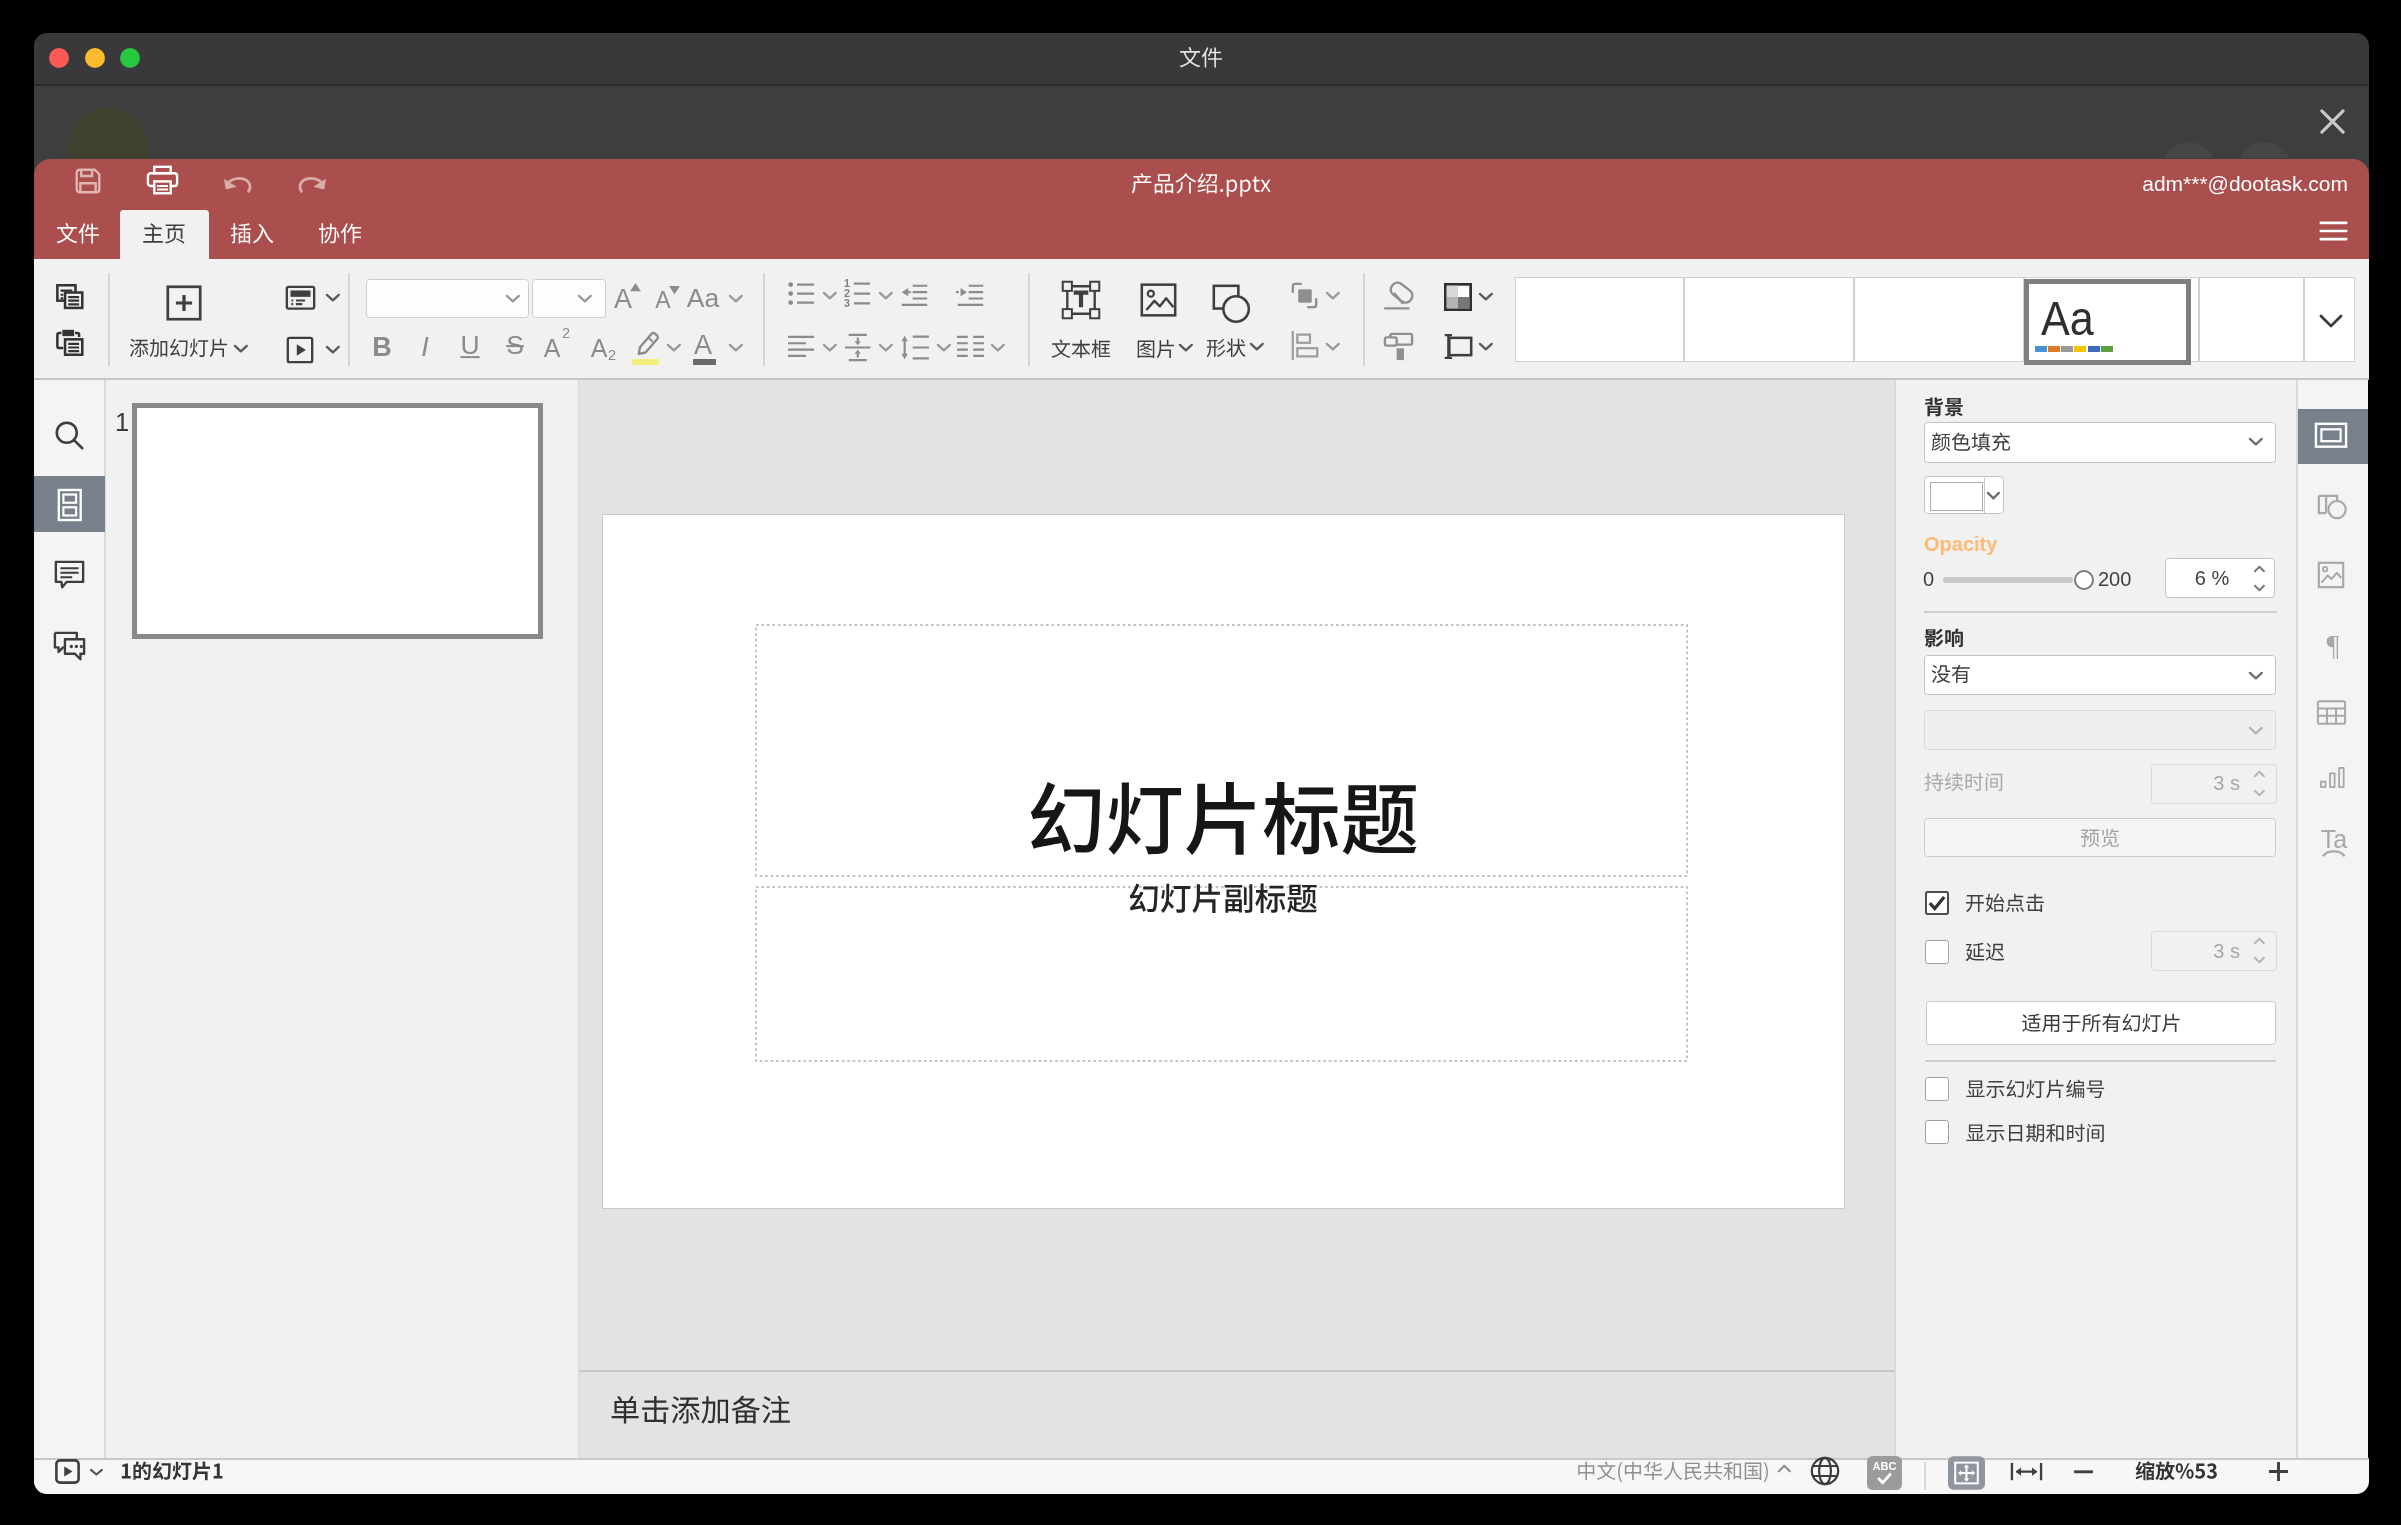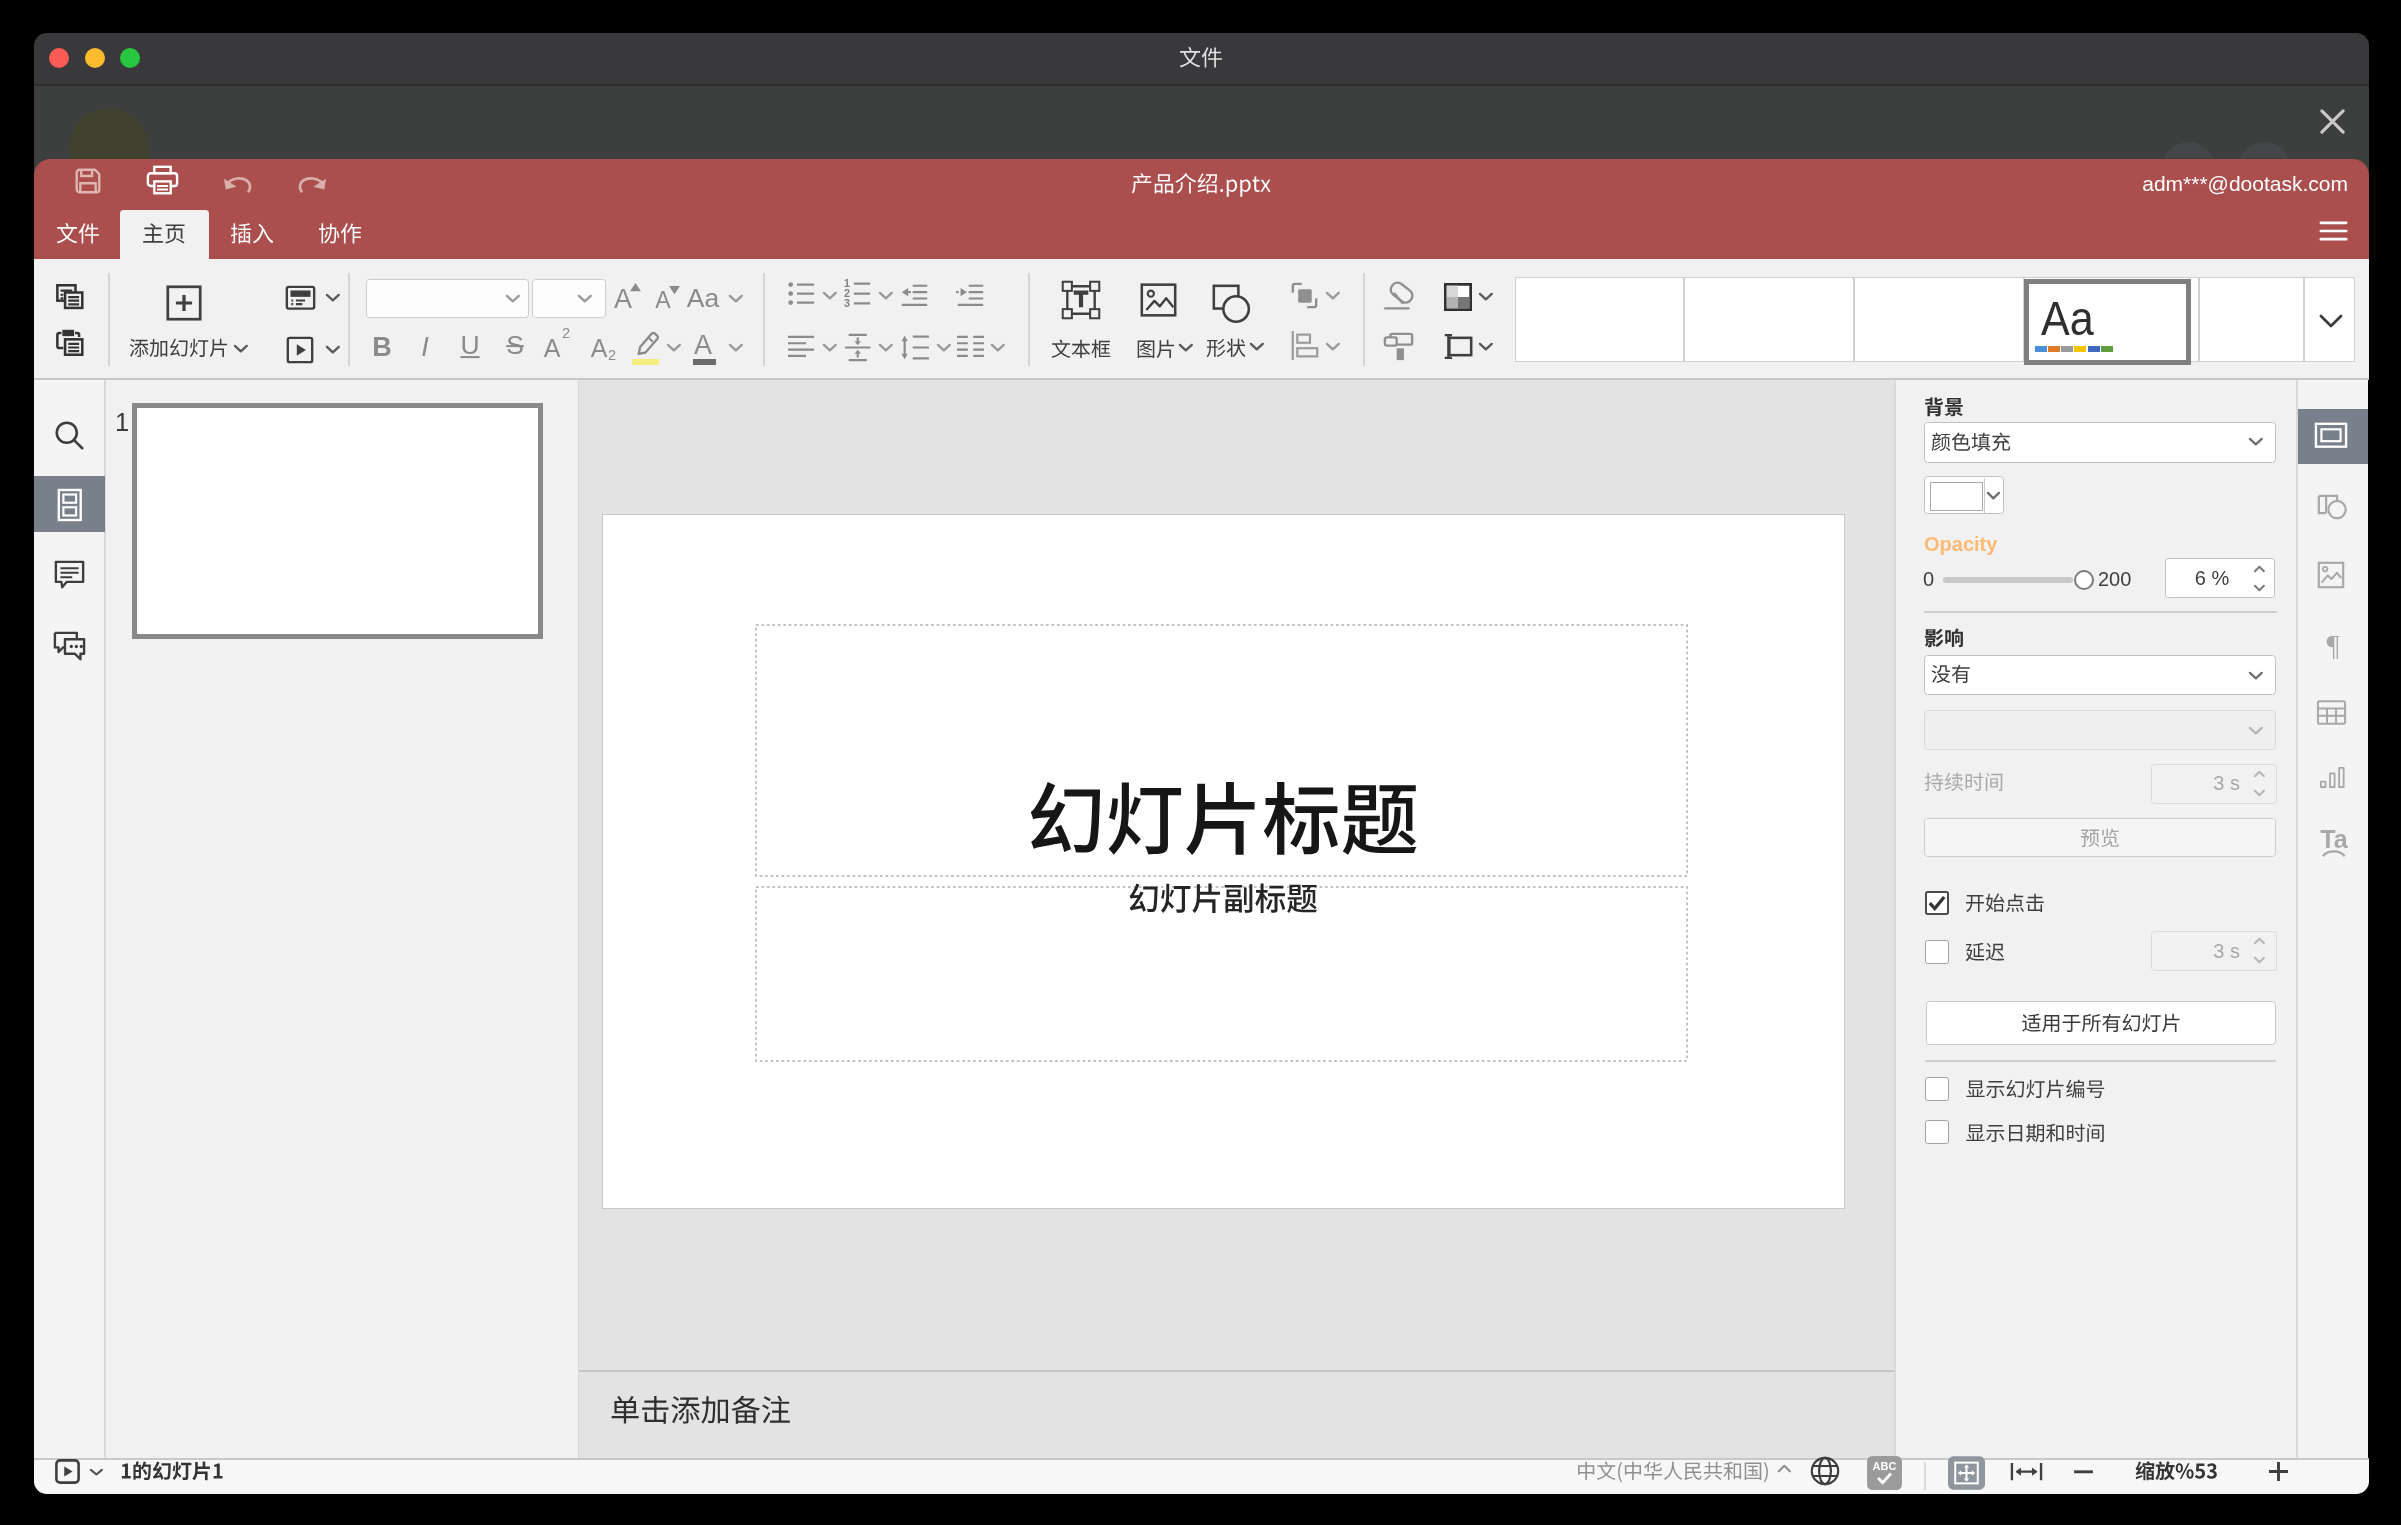--- a/index.html
+++ b/index.html
@@ -706,21 +706,21 @@
       <rect x="0" y="17" width="7" height="8" rx="1"></rect>
       <rect x="10" y="8" width="7" height="17" rx="1"></rect>
       <rect x="20" y="2" width="7" height="23" rx="1"></rect>
     </g>
 <g fill="#f4f4f4">
       <rect x="2" y="19" width="3" height="4"></rect>
       <rect x="12" y="10" width="3" height="13"></rect>
       <rect x="22" y="4" width="3" height="19"></rect>
     </g>
   </svg>
-<div class="lt" style="font-size:25px;color:#a8a8a8;font-weight:700;top:839px;font-family:'Liberation Sans',sans-serif;left:2334px;transform:translate(-50%,-50%);">Ta</div>
+<div class="lt" style="font-size:25px;color:#a8a8a8;font-weight:400;top:839px;font-family:'Liberation Sans',sans-serif;left:2334px;transform:translate(-50%,-50%);">Ta</div>
 <svg class="t" style="left:2321px;top:849px" width="25.5" height="8.2" viewBox="0 0 28 9">
     <path d="M2 8 a14 11 0 0 1 24 0" fill="none" stroke="#a8a8a8" stroke-width="2.4"></path>
   </svg>
 <div class="t bb" style="left:34px;top:1458px;width:2335px;height:1.8px;background:#c8c8c8;"></div>
 <div class="t bb" style="left:34px;top:1460px;width:2335px;height:34px;background:#f7f7f7;border-radius:0 0 12.8px 12.8px;"></div>
 <svg class="t" style="left:55px;top:1459px" width="25" height="25" viewBox="0 0 27 27">
     <rect x="1.5" y="1.5" width="24" height="24" rx="4" fill="none" stroke="#3f3f3f" stroke-width="2.8"></rect>
 <path d="M10 8 l9 5.5 -9 5.5 z" fill="#3f3f3f"></path>
   </svg>
 <svg class="t" style="left:90px;top:1469px" width="12.8" height="7.3" viewBox="0 0 14 8">

